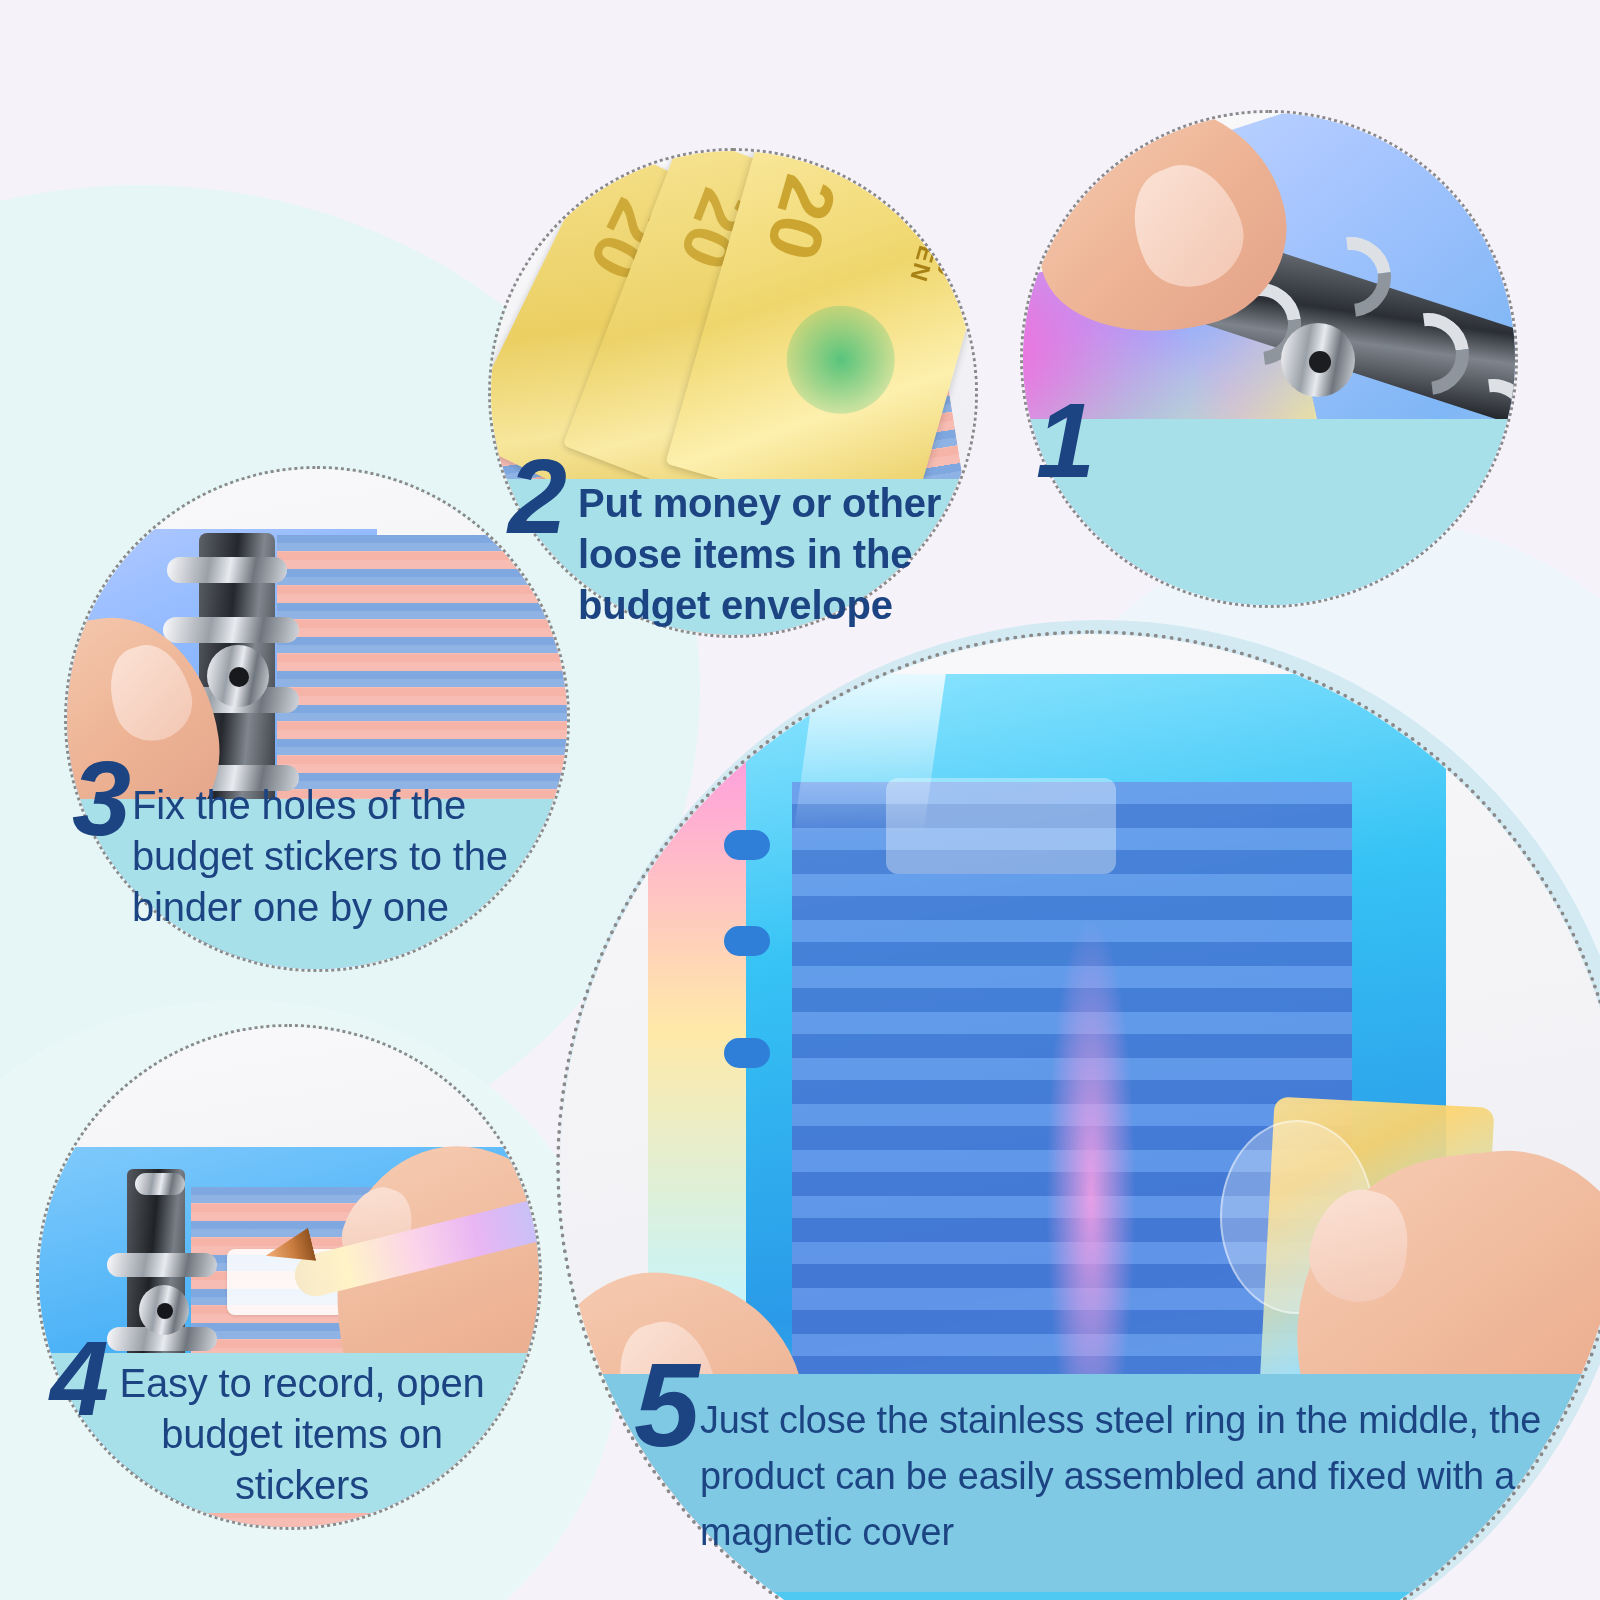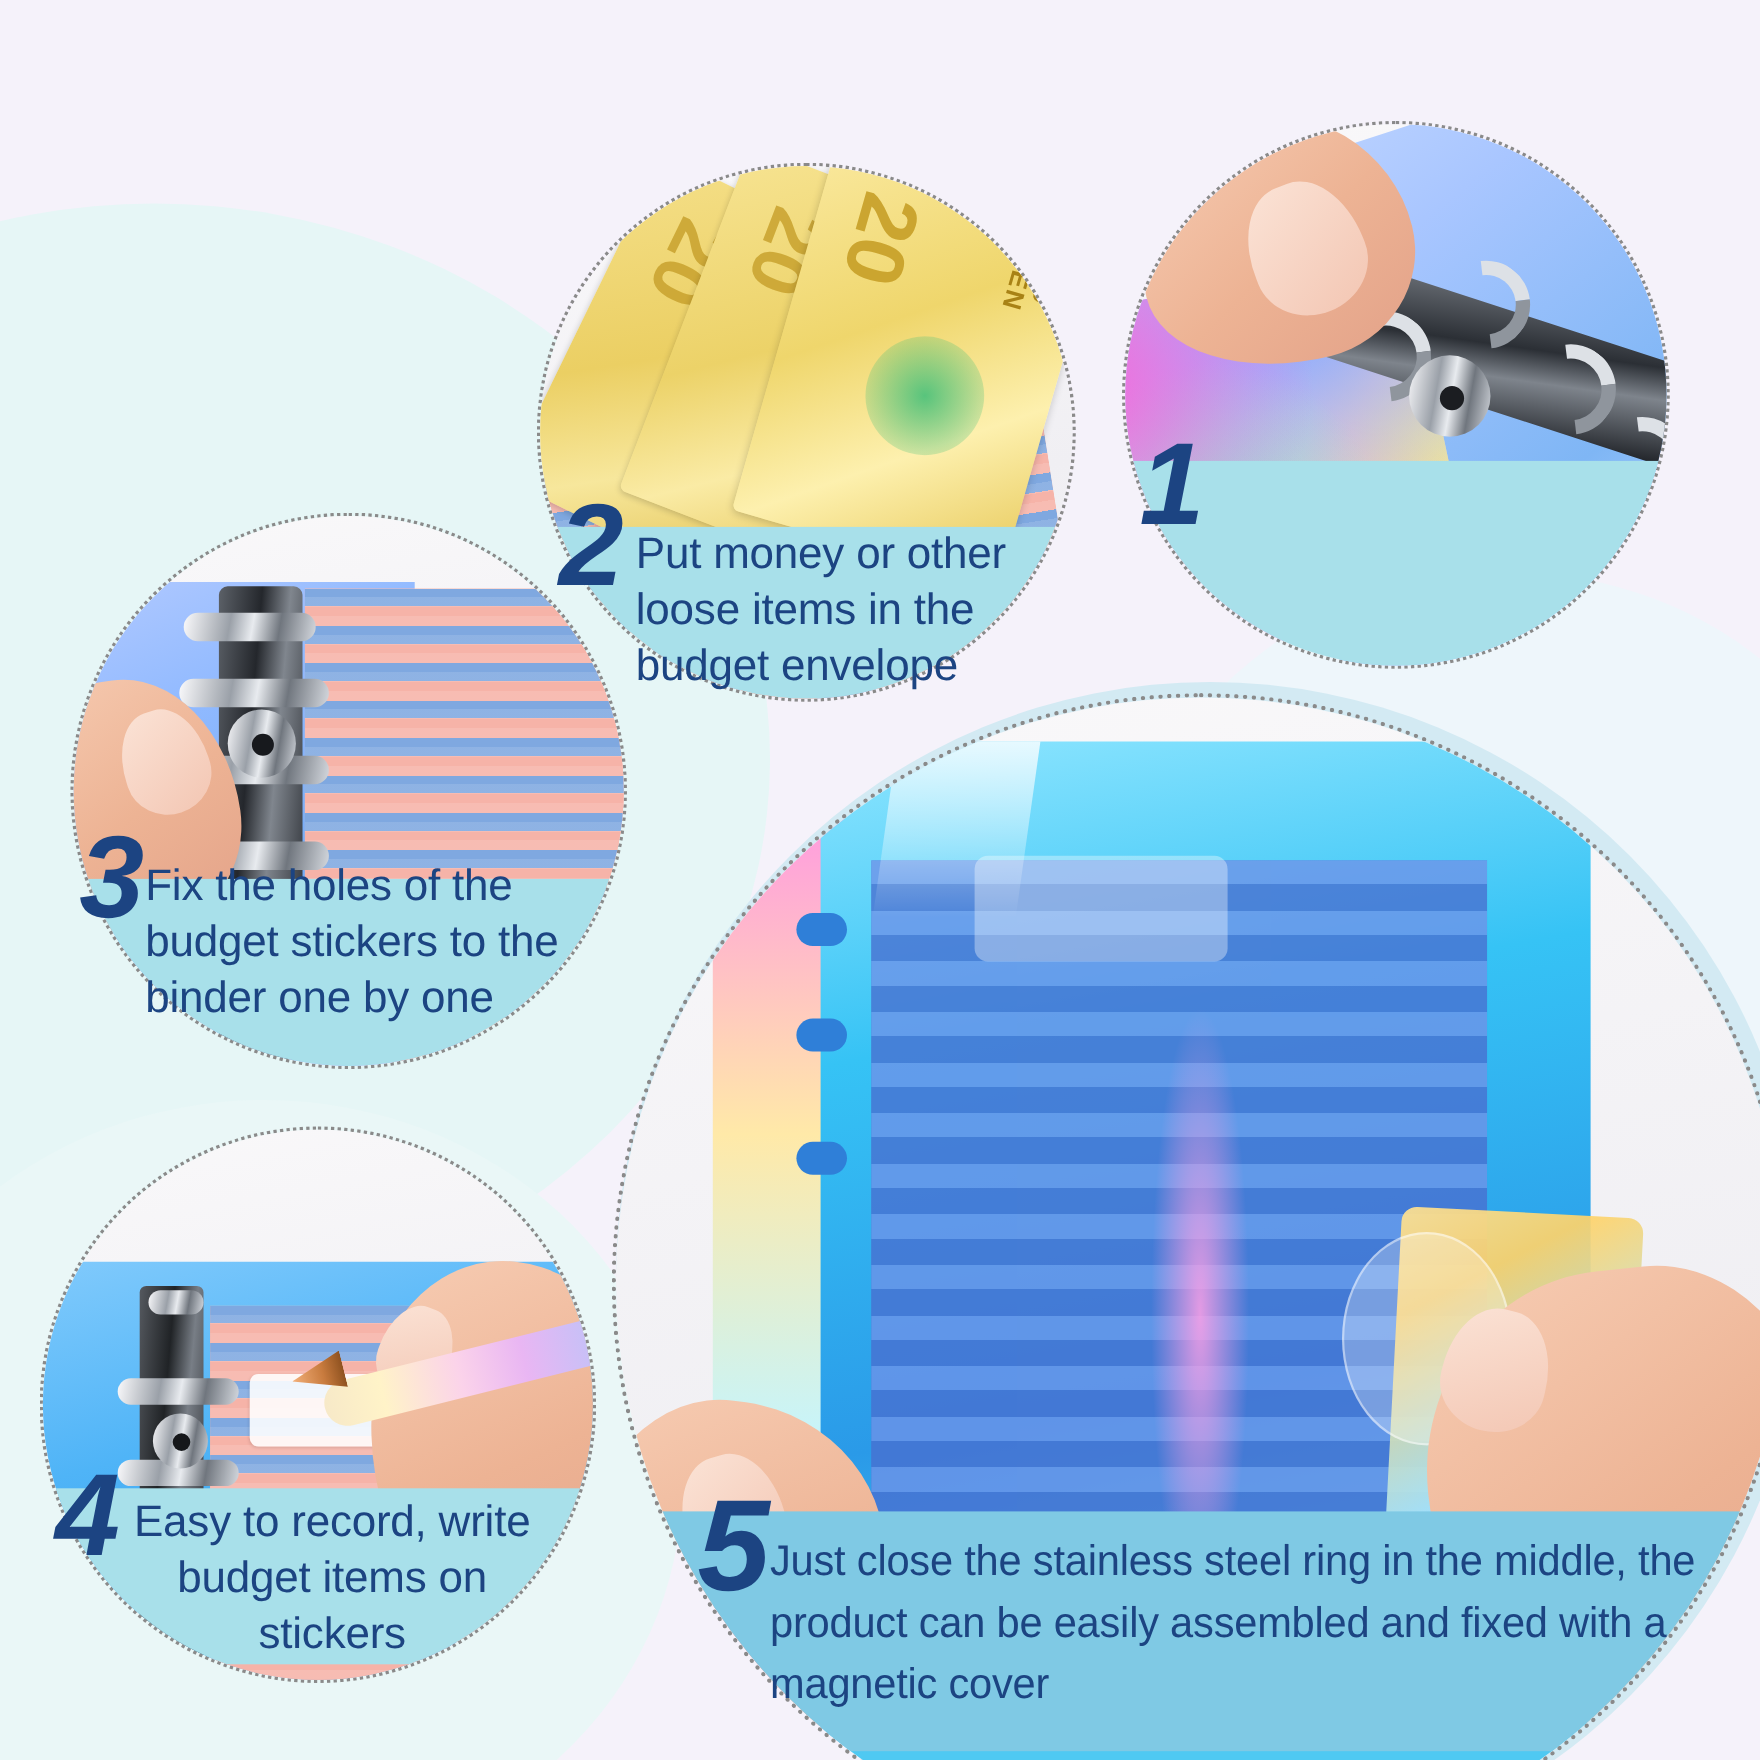--- a/index.html
+++ b/index.html
@@ -123,21 +123,21 @@
   #b4{top:326px;height:160px;}
   #b5{top:740px;height:218px;}
 
   #n1{left:1036px;top:396px;font-size:106px;}
   #n2{left:508px;top:452px;font-size:106px;}
   #n3{left:72px;top:754px;font-size:106px;}
   #n4{left:50px;top:1334px;font-size:106px;}
   #n5{left:634px;top:1356px;font-size:118px;}
 
   #t1{left:1118px;top:432px;width:420px;}
-  #t2{left:578px;top:478px;width:420px;}
+  #t2{left:578px;top:478px;width:420px;font-weight:bold;}
   #t3{left:132px;top:780px;width:420px;}
   #t4{left:112px;top:1358px;width:380px;text-align:center;}
   #t5{left:700px;top:1392px;width:880px;font-size:39px;line-height:56px;transform:scaleX(.97);transform-origin:left top;}
 </style>
 </head>
 <body>
 
 <div class="stage">
 
   <div class="blob blob-left"></div>
@@ -267,21 +267,21 @@
       <div class="nail" style="left:306px;top:160px;width:66px;height:84px;transform:rotate(20deg);"></div>
 
       <div style="position:absolute;left:252px;top:196px;width:300px;height:42px;transform:rotate(-14deg);border-radius:21px;
            background:linear-gradient(90deg,#F7E9C8,#FFF3C8 18%,#FBD3EA 42%,#E9B6F3 62%,#C8C0F7 82%,#FBE3A8);"></div>
       <div style="position:absolute;left:226px;top:206px;width:48px;height:34px;transform:rotate(-14deg);
            background:linear-gradient(90deg,#F3B07A,#C87B3E 60%,#8F5220);clip-path:polygon(0 50%,100% 0,100% 100%);"></div>
     </div>
     <div class="banner" id="b4"></div>
   </div>
   <div class="step-num" id="n4">4</div>
-  <div class="cap-text" id="t4">Easy to record, write budget items on stickers</div>
+  <div class="cap-text" id="t4">Easy to record, open budget items on stickers</div>
 
   <div class="circle" id="c5">
     <div class="photo">
       <div class="marble"></div>
 
       <div style="position:absolute;left:88px;top:10px;width:120px;height:900px;overflow:hidden;border-radius:10px;">
         <div class="holo" style="background:linear-gradient(180deg,#ffd9f2,#ff9be0 22%,#ffe9a8 45%,#c4f5ff 68%,#ff9fe5 88%);"></div>
       </div>
 
       <div style="position:absolute;left:186px;top:40px;width:700px;height:930px;border-radius:16px;overflow:hidden;

